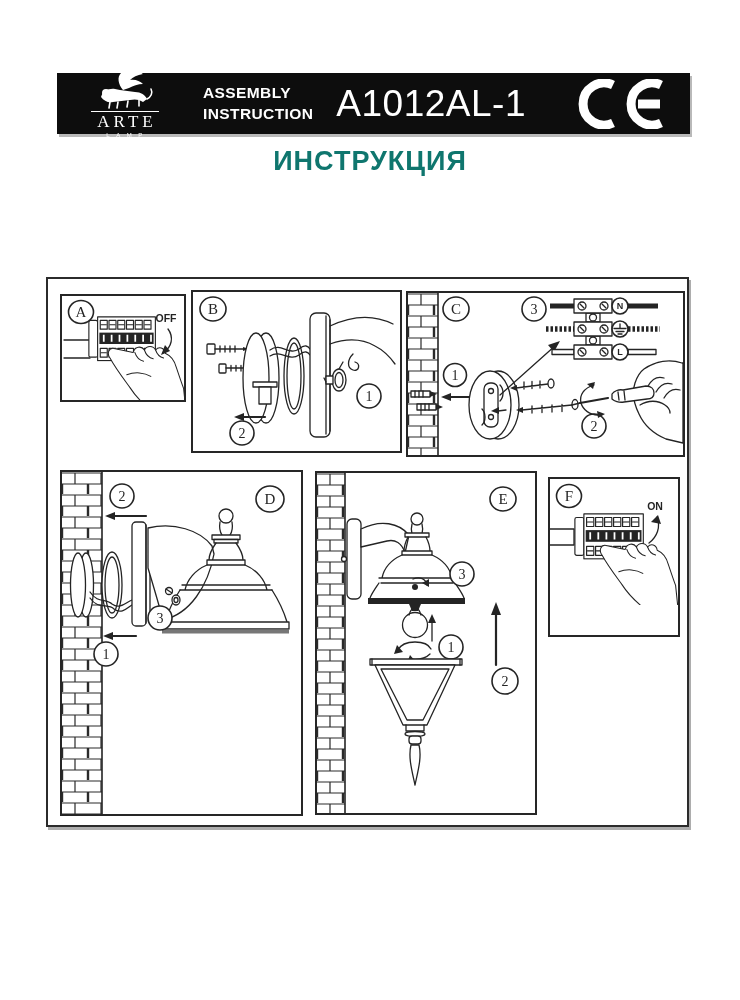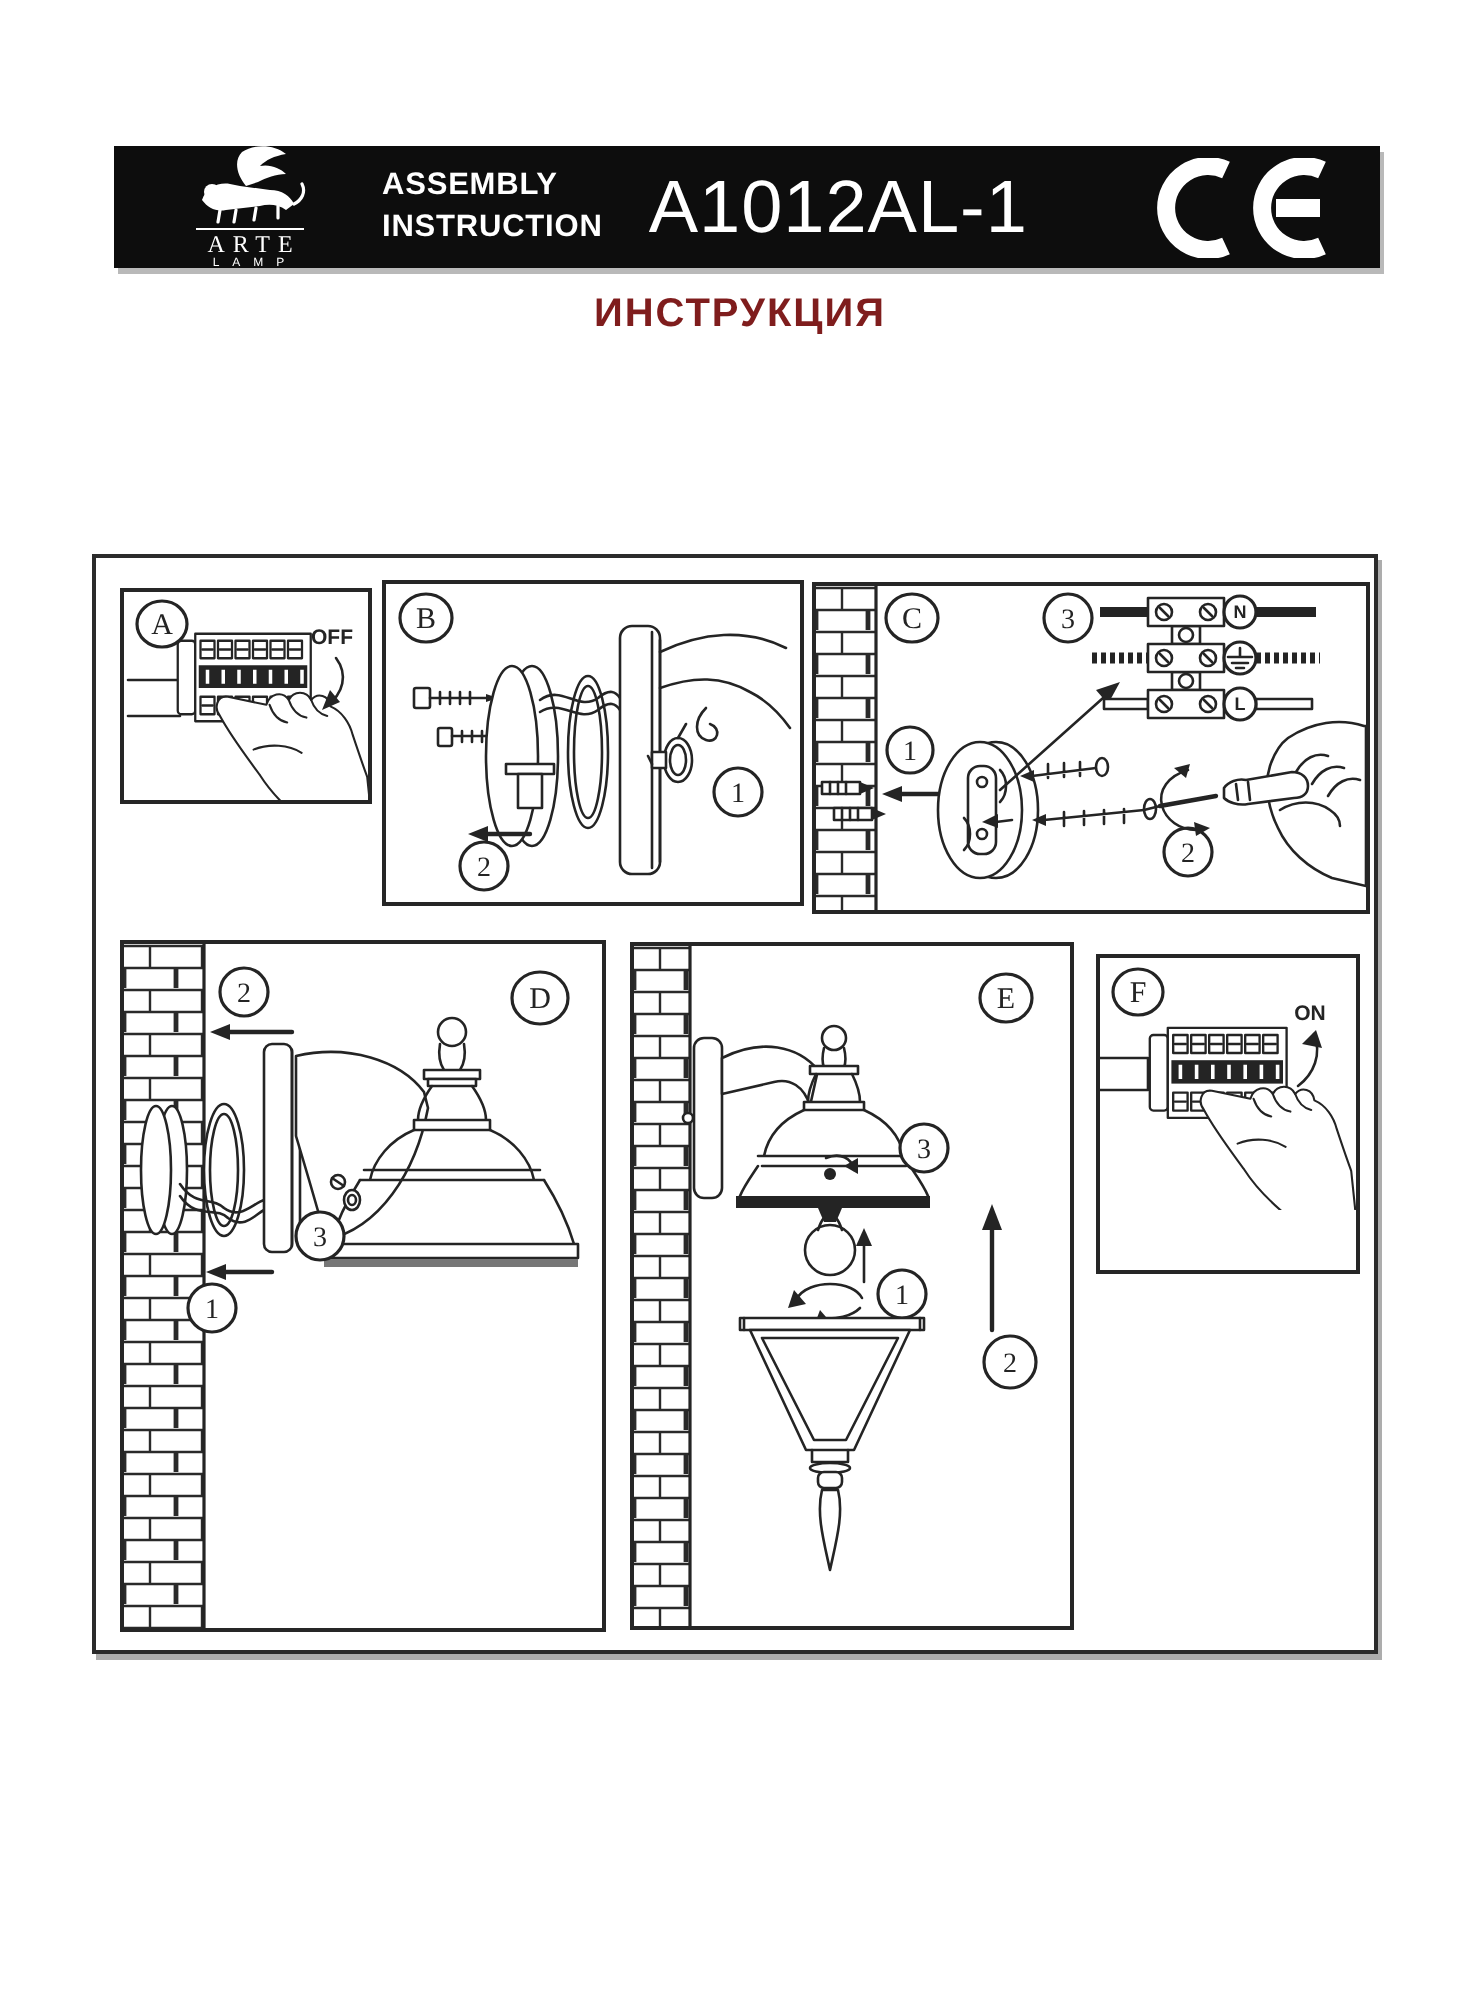--- a/index.html
+++ b/index.html
@@ -7,31 +7,31 @@
   html,body{ margin:0; padding:0; }
   body{ width:740px; height:1000px; background:#fff; font-family:"Liberation Sans",sans-serif; color:var(--ink); }
   .page{ position:relative; width:740px; height:1000px; background:#fff; overflow:hidden; }
 
   
   .topbar{ position:absolute; left:57px; top:73px; width:633px; height:61px;
            background:#0d0d0d; color:#fff; display:flex; align-items:center;
            box-shadow:2px 3px 0 #b9b9b9; }
   .logo{ display:flex; flex-direction:column; align-items:center; margin-left:16px; width:104px; }
   .logo svg{ display:block; }
-  .logo-name{ font-family:"Liberation Serif",serif; font-size:12px; letter-spacing:4px;
+  .logo-name{ font-family:"Liberation Serif",serif; font-size:17px; letter-spacing:4px;
               line-height:1.05; border-top:1.5px solid #fff; padding:1px 2px 0 6px; }
   .logo-sub{ font-size:6px; letter-spacing:6.5px; margin-top:1px; padding-left:5px; }
-  .doctype{ margin-left:14px; font-weight:bold; font-size:15.5px; line-height:1.3; letter-spacing:.4px; }
+  .doctype{ margin-left:26px; font-weight:bold; font-size:15.5px; line-height:1.3; letter-spacing:.4px; }
   .model{ margin-left:23px; font-size:37px; letter-spacing:.5px; white-space:nowrap;text-align:center; }
   .ce{ margin-left:auto; margin-right:14px; display:flex; align-items:center; }
   .sr-only{ position:absolute; width:1px; height:1px; overflow:hidden; clip:rect(0 0 0 0); white-space:nowrap; }
 
   
   .title{ position:absolute; left:0; top:146px; width:740px; margin:0; text-align:center;
-          font-size:20px; font-weight:bold; letter-spacing:1px; color:#7f1d1d; }
+          font-size:27px; font-weight:bold; letter-spacing:1px; color:#0f766e; }
 
   
   .sheet{ position:absolute; left:46px; top:277px; width:643px; height:550px;
           border:2px solid #2b2b2b; background:#fff; box-shadow:2px 3px 0 #adadad; }
   .panel{ position:absolute; border:2px solid #262626; background:#fff; }
   .panel svg{ display:block; }
   .p-a{ left:12px;  top:15px;  width:126px; height:108px; }
   .p-b{ left:143px; top:11px;  width:211px; height:163px; }
   .p-c{ left:358px; top:12px;  width:279px; height:166px; }
   .p-d{ left:12px;  top:191px; width:243px; height:346px; }

